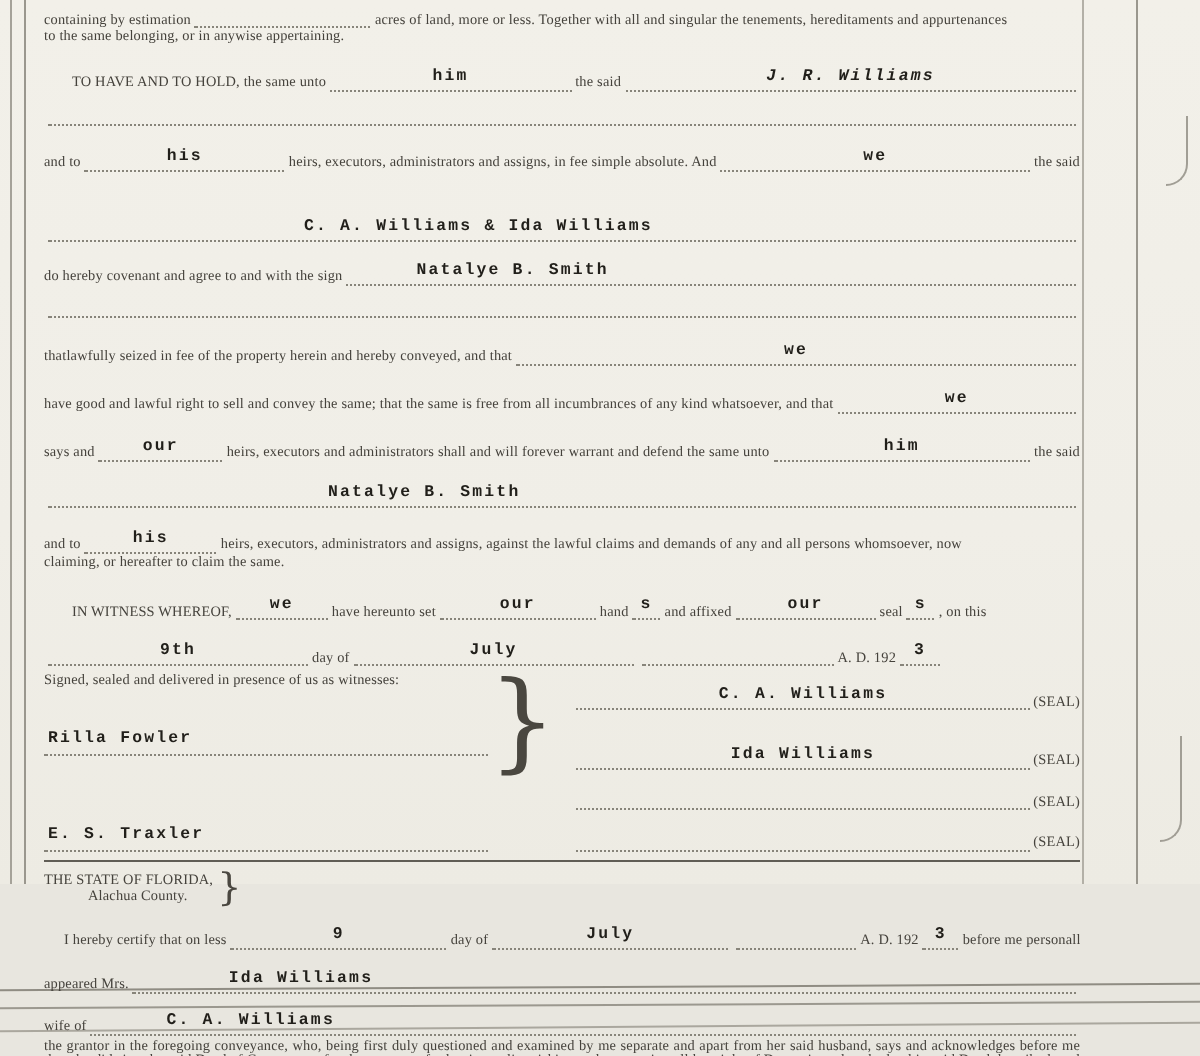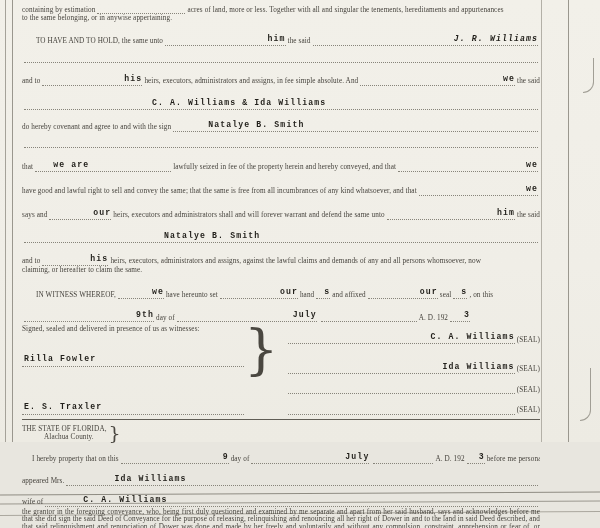--- a/index.html
+++ b/index.html
@@ -12,21 +12,21 @@
   .hline{position:absolute;left:0;right:0;height:1px;background:#8f8c83;}
   .arc{position:absolute;border:1px solid #a19e95;border-left:none;border-top:none;
        border-radius:0 0 14px 0;width:10px;height:34px;background:transparent;}
   
   .content{position:absolute;left:22px;top:5px;width:518px;}
   .ln{display:flex;align-items:flex-end;white-space:nowrap;overflow:hidden;margin:0;}
   .f{font-size:7.2px;line-height:8.5px;letter-spacing:.1px;color:#45423c;flex:0 0 auto;}
   .fj{font-size:7.2px;line-height:7.6px;letter-spacing:.1px;color:#45423c;text-align:justify;white-space:normal;font-family:Liberation Serif, serif;}
   .t{font-family:"Liberation Mono","DejaVu Sans Mono",monospace;font-size:8.2px;line-height:9px;
      font-weight:700;letter-spacing:1.1px;color:#211f1a;}
-  .b{border-bottom:1px dotted #87847a;text-align:right;min-height:8px;margin:0 2px;flex:1 1 auto;}
+  .b{border-bottom:1px dotted #87847a;text-align:center;min-height:8px;margin:0 2px;flex:1 1 auto;}
   .bfix{flex:0 0 auto;}
   .bleft{text-align:left;}
   .sig-u{border-bottom:1px dotted #87847a;padding:0 2px 1px 2px;}
   .seal-row{display:flex;align-items:flex-end;}
   .seal-row .b{min-height:9px;}
   .brace{font-family:"DejaVu Serif",serif;font-weight:400;color:#4a4740;flex:0 0 auto;}
   .brace-lg{font-size:54px;line-height:50px;}
   .brace-sm{font-size:19px;line-height:17px;margin-left:2px;}
   .divider{border:none;border-top:1px solid #605d55;margin:4px 0 5px 0;}
   .state-blk{display:flex;align-items:center;}
@@ -71,34 +71,33 @@
       <span class="b"></span>
     </div>
 
     <div class="ln" style="margin-top:4px;">
       <span class="f">and to</span>
       <span class="b bfix" style="width:100px;"><span class="t">his</span></span>
       <span class="f">heirs, executors, administrators and assigns, in fee simple absolute.  And</span>
       <span class="b"><span class="t">we</span></span>
       <span class="f">the said</span>
     </div>
-    <div class="ln" style="margin-top:5px;">
+    <div class="ln" style="margin-top:16px;">
       <span class="b bleft" style="padding-left:128px;"><span class="t">C. A. Williams &amp; Ida Williams</span></span>
     </div>
     <div class="ln" style="margin-top:3px;">
       <span class="f">do hereby covenant and agree to and with the sign</span>
       <span class="b bleft" style="padding-left:35px;"><span class="t">Natalye B. Smith</span></span>
     </div>
     <div class="ln" style="margin-top:7px;">
       <span class="b"></span>
     </div>
 
     <div class="ln" style="margin-top:5px;">
       <span class="f">that</span>
-      <span class="b bfix bleft" style="width:118px;padding-left:18px;"><span class="t">we are</span></span>
       <span class="f">lawfully seized in fee of the property herein and hereby conveyed, and that</span>
       <span class="b"><span class="t">we</span></span>
     </div>
     <div class="ln" style="margin-top:5px;">
       <span class="f">have good and lawful right to sell and convey the same; that the same is free from all incumbrances of any kind whatsoever, and that</span>
       <span class="b"><span class="t">we</span></span>
     </div>
     <div class="ln" style="margin-top:5px;">
       <span class="f">says and</span>
       <span class="b bfix" style="width:62px;"><span class="t">our</span></span>
@@ -170,21 +169,21 @@
     <hr class="divider">
 
     <div class="state-blk">
       <div>
         <div class="f">THE STATE OF FLORIDA,</div>
         <div class="f county">Alachua County.</div>
       </div>
       <span class="brace brace-sm">}</span>
     </div>
     <div class="ln" style="margin-top:3px;">
-      <span class="f" style="margin-left:10px;">I hereby property that on this</span>
+      <span class="f" style="margin-left:10px;">I hereby certify that on less</span>
       <span class="b bfix" style="width:108px;"><span class="t">9</span></span>
       <span class="f">day of</span>
       <span class="b bfix" style="width:118px;"><span class="t">July</span></span>
       <span class="b bfix" style="width:60px;"></span>
       <span class="f">A. D. 192</span>
       <span class="b bfix" style="width:18px;"><span class="t">3</span></span>
       <span class="f">before me personally</span>
     </div>
     <div class="ln" style="margin-top:3px;">
       <span class="f">appeared Mrs.</span>

